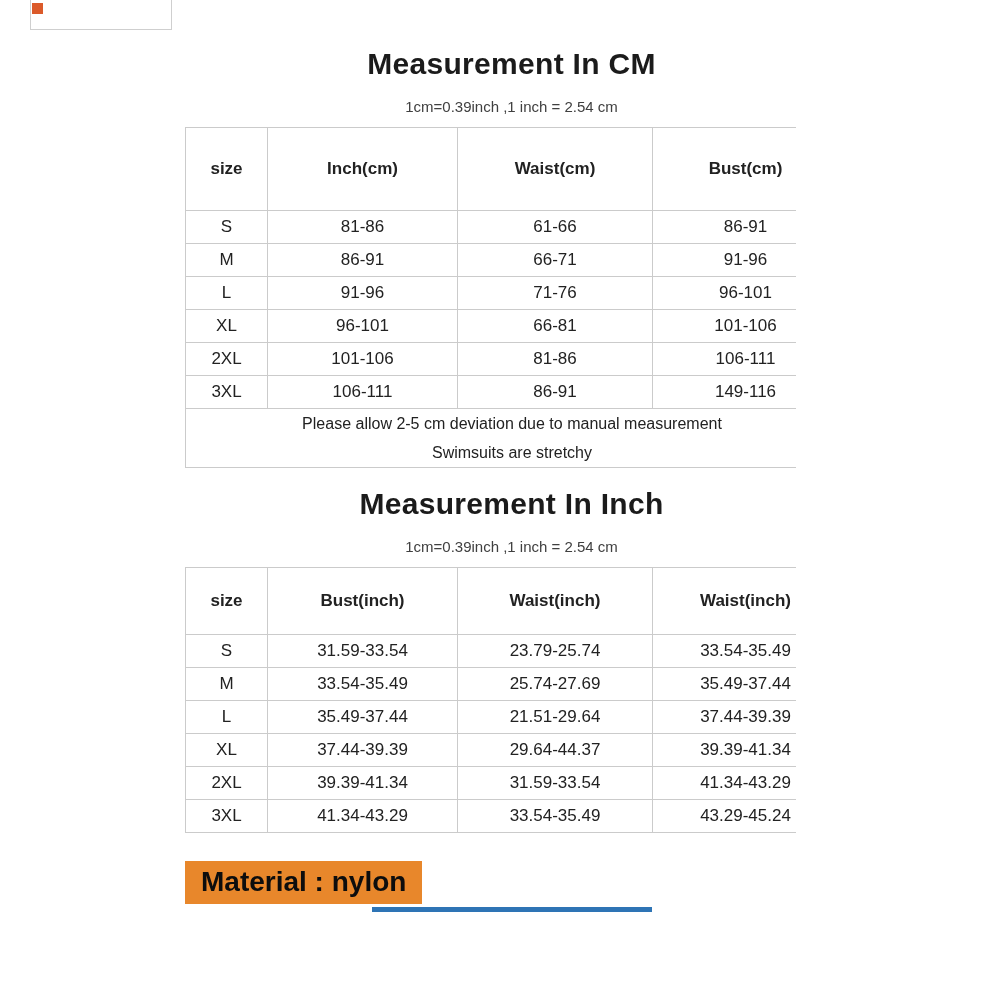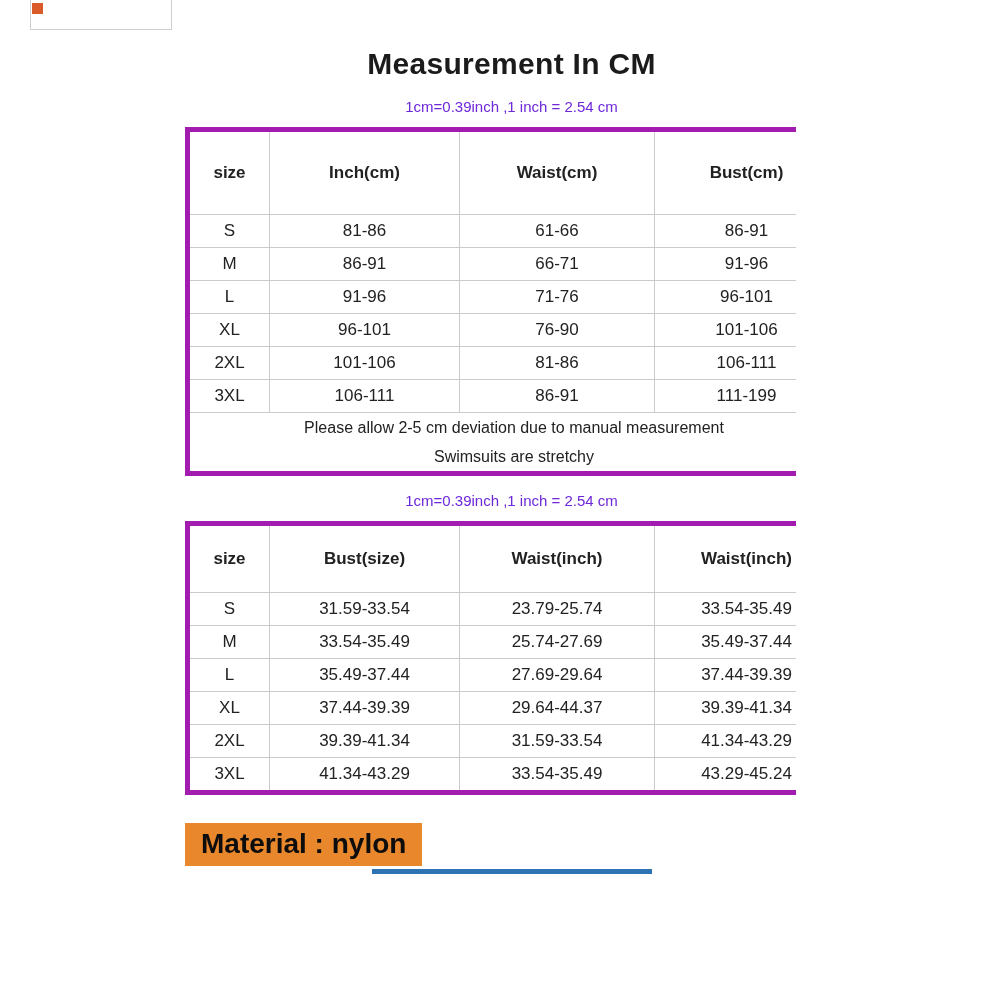--- a/index.html
+++ b/index.html
@@ -48,29 +48,29 @@
     color: #1b1b1b;
     letter-spacing: 0.3px;
   }
   .big-title.second { padding-top: 18px; }
 
   .subtitle {
     margin-top: 15px;
     font-size: 15px;
     line-height: 20px;
     text-align: center;
-    color: #6d28d9;
+    color: #404040;
   }
 
   table.size-table {
     margin-top: 10px;
     border-collapse: collapse;
     width: 653px;
     table-layout: fixed;
-    border: 5px solid #a21caf;
+    border: 1px solid #a21caf;
     font-size: 17px;
     color: #222222;
   }
   table.size-table th,
   table.size-table td {
     border: 1px solid #cbcbcb;
     text-align: center;
     padding: 0;
     font-weight: 400;
   }
@@ -149,76 +149,77 @@
       </tr>
       <tr>
         <td>L</td>
         <td>91-96</td>
         <td>71-76</td>
         <td>96-101</td>
       </tr>
       <tr>
         <td>XL</td>
         <td>96-101</td>
-        <td>76-90</td>
+        <td>66-81</td>
         <td>101-106</td>
       </tr>
       <tr>
         <td>2XL</td>
         <td>101-106</td>
         <td>81-86</td>
         <td>106-111</td>
       </tr>
       <tr>
         <td>3XL</td>
         <td>106-111</td>
         <td>86-91</td>
-        <td>111-199</td>
+        <td>149-116</td>
       </tr>
       <tr>
         <td class="note-cell" colspan="4">
           <div>Please allow 2-5 cm deviation due to manual measurement</div>
           <div>Swimsuits are stretchy</div>
         </td>
       </tr>
     </tbody>
       </table>
 
+    <h1 class="big-title second">Measurement In Inch</h1>
     <div class="subtitle">1cm=0.39inch ,1 inch = 2.54 cm</div>
 
     <table class="size-table t-inch">
       <colgroup>
         <col style="width:82px">
           <col style="width:190px">
           <col style="width:195px">
           <col style="width:186px">
       </colgroup>
       <tbody>
           <tr>
         <th>size</th>
-        <th>Bust(size)</th>
+        <th>Bust(inch)</th>
         <th>Waist(inch)</th>
         <th>Waist(inch)</th>
       </tr>
       <tr>
         <td>S</td>
         <td>31.59-33.54</td>
         <td>23.79-25.74</td>
         <td>33.54-35.49</td>
       </tr>
       <tr>
         <td>M</td>
         <td>33.54-35.49</td>
         <td>25.74-27.69</td>
         <td>35.49-37.44</td>
       </tr>
       <tr>
         <td>L</td>
         <td>35.49-37.44</td>
-        <td>27.69-29.64</td>
+        <td>21.51-29.64</td>
         <td>37.44-39.39</td>
       </tr>
       <tr>
         <td>XL</td>
         <td>37.44-39.39</td>
         <td>29.64-44.37</td>
         <td>39.39-41.34</td>
       </tr>
       <tr>
         <td>2XL</td>

